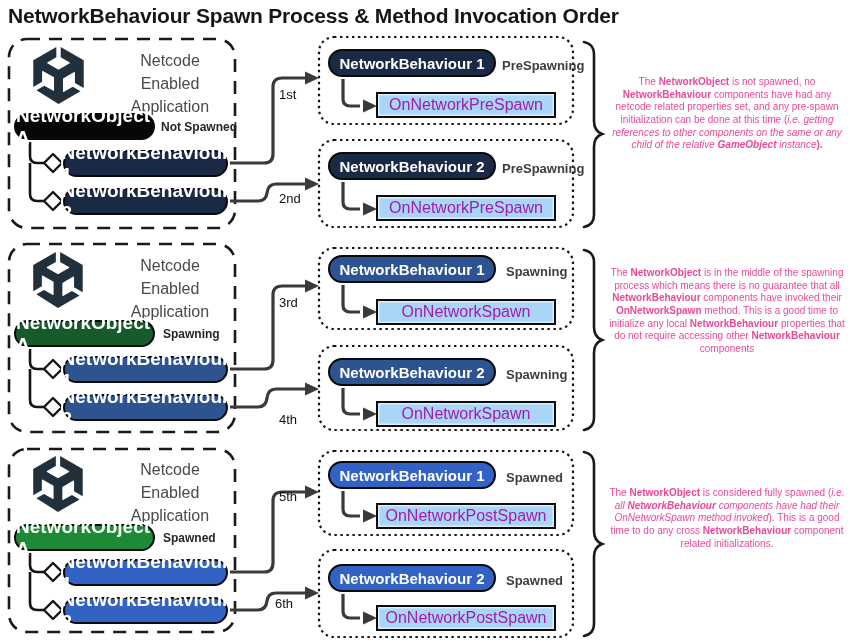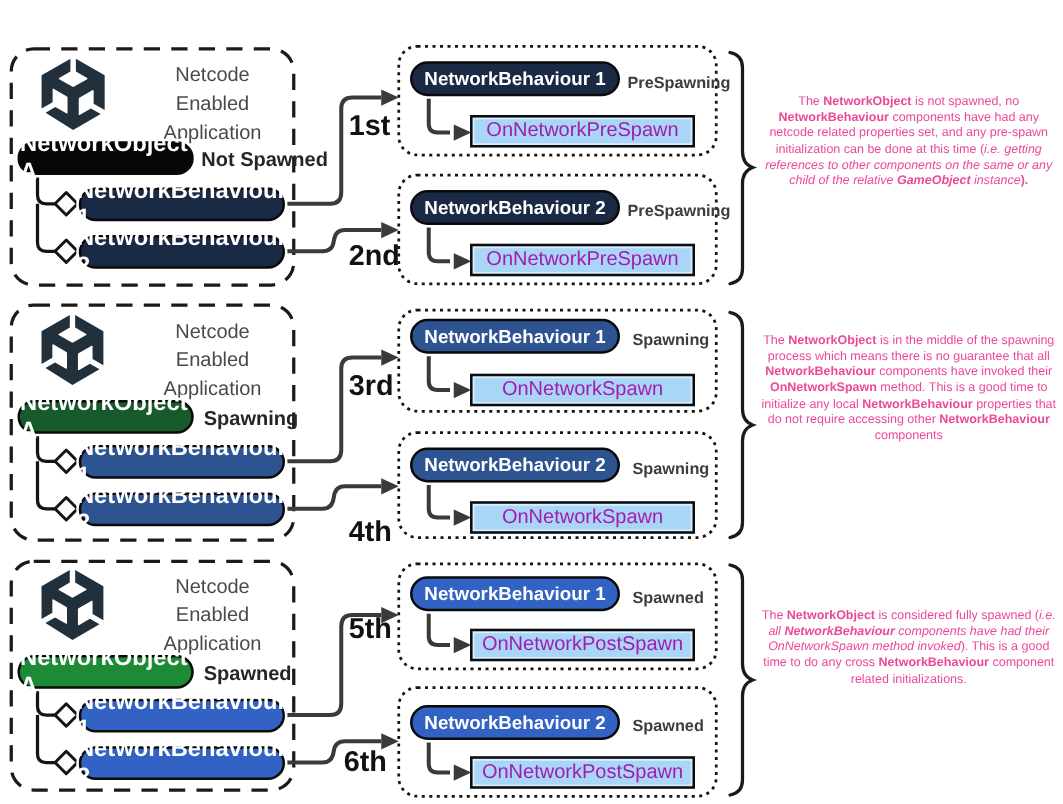--- a/index.html
+++ b/index.html
@@ -11,23 +11,23 @@
   .pill{border:2.6px solid #0a0a0a;border-radius:15px;color:#fff;font-weight:bold;
     display:flex;align-items:center;justify-content:center;box-shadow:0 0 0 2px #fff;box-sizing:border-box}
   .pill-sm{font-size:19px}
   .pill-md{font-size:15px}
   .obj1{background:var(--object-not-spawned)}
   .obj2{background:var(--object-spawning)}
   .obj3{background:var(--object-spawned)}
   .beh1{background:var(--behaviour-prespawning)}
   .beh2{background:var(--behaviour-spawning)}
   .beh3{background:var(--behaviour-spawned)}
-  .status{font-weight:bold;font-size:16px;color:#262626}
+  .status{font-weight:bold;font-size:12px;color:#262626}
   .state{font-weight:bold;font-size:13px;color:#3d3d3d}
-  .order{font-weight:bold;font-size:23px;color:#111}
+  .order{font-weight:normal;font-size:13px;color:#111}
   .method{left:376px;width:180px;height:26px;background:var(--method-fill);
     border:2.6px solid #0d0d0d;display:flex;align-items:center;justify-content:center;
     font-size:16px;color:#a21caf;box-sizing:border-box;box-shadow:inset 0 0 0 1.5px #dcedfc}
   .desc{left:606px;width:242px;text-align:center;font-size:10px;line-height:1.27;color:#ec4899}
   .connector-layer{position:absolute;left:0;top:0;z-index:1}
   .dashrect{fill:none;stroke:#1a1a1a;stroke-width:2.6;stroke-dasharray:13 9}
   .dotrect{fill:none;stroke:#141414;stroke-width:2.2;stroke-dasharray:2.4 3.6}
   .tree{fill:none;stroke:#141414;stroke-width:2.6}
   .arrow{fill:none;stroke:var(--arrow);stroke-width:3.2}
   .head{fill:var(--arrow)}
@@ -114,20 +114,21 @@
       </g>
       <g transform="translate(30,252) scale(2.33)">
         <path class="unity" fill-rule="evenodd" d="m12.9288 4.2939 3.7997 2.1929c.1366.0782.1415.2955 0 .3788l-4.5153 2.6079c-.1312.0759-.2869.0706-.4096 0L7.2883 6.8656c-.1329-.0753-.1415-.2995 0-.3788l3.7981-2.1929V0L1.3802 5.5977V16.793l3.7139-2.1444v-4.3861c-.0005-.1532.1823-.2592.3062-.1897l4.5153 2.6079c.1312.0761.2074.2115.2074.3788v5.2133c.0005.1533-.1821.2592-.3062.1897l-3.7997-2.1929-3.2896 1.8993L12.0001 24l9.2778-5.3562-3.2896-1.8993-3.7997 2.1929c-.1288.0772-.3087-.0283-.3062-.1897V13.534c0-.1673.0763-.3027.2074-.3788l4.5153-2.6079c.1237-.0695.3067.0365.3062.1897v4.3861l3.7139 2.1444V5.5977L12.9288 0Z"></path>
       </g>
       <g transform="translate(30,456) scale(2.33)">
         <path class="unity" fill-rule="evenodd" d="m12.9288 4.2939 3.7997 2.1929c.1366.0782.1415.2955 0 .3788l-4.5153 2.6079c-.1312.0759-.2869.0706-.4096 0L7.2883 6.8656c-.1329-.0753-.1415-.2995 0-.3788l3.7981-2.1929V0L1.3802 5.5977V16.793l3.7139-2.1444v-4.3861c-.0005-.1532.1823-.2592.3062-.1897l4.5153 2.6079c.1312.0761.2074.2115.2074.3788v5.2133c.0005.1533-.1821.2592-.3062.1897l-3.7997-2.1929-3.2896 1.8993L12.0001 24l9.2778-5.3562-3.2896-1.8993-3.7997 2.1929c-.1288.0772-.3087-.0283-.3062-.1897V13.534c0-.1673.0763-.3027.2074-.3788l4.5153-2.6079c.1237-.0695.3067.0365.3062.1897v4.3861l3.7139 2.1444V5.5977L12.9288 0Z"></path>
       </g>
     </g>
   </svg>
 
+  <div class="abs title">NetworkBehaviour Spawn Process &amp; Method Invocation Order</div>
 
   <div class="abs applabel" style="left:104px;top:49px">Netcode
 Enabled
 Application</div>
   <div class="abs pill pill-sm obj1" style="left:14px;top:113px;width:141px;height:27px">
       <span>NetworkObject A</span>
     </div>
   <div class="abs status" style="left:161px;top:120px">Not Spawned</div>
   <div class="abs pill pill-sm beh1" style="left:63px;top:150px;width:165px;height:27px">
       <span>NetworkBehaviour 1</span>

